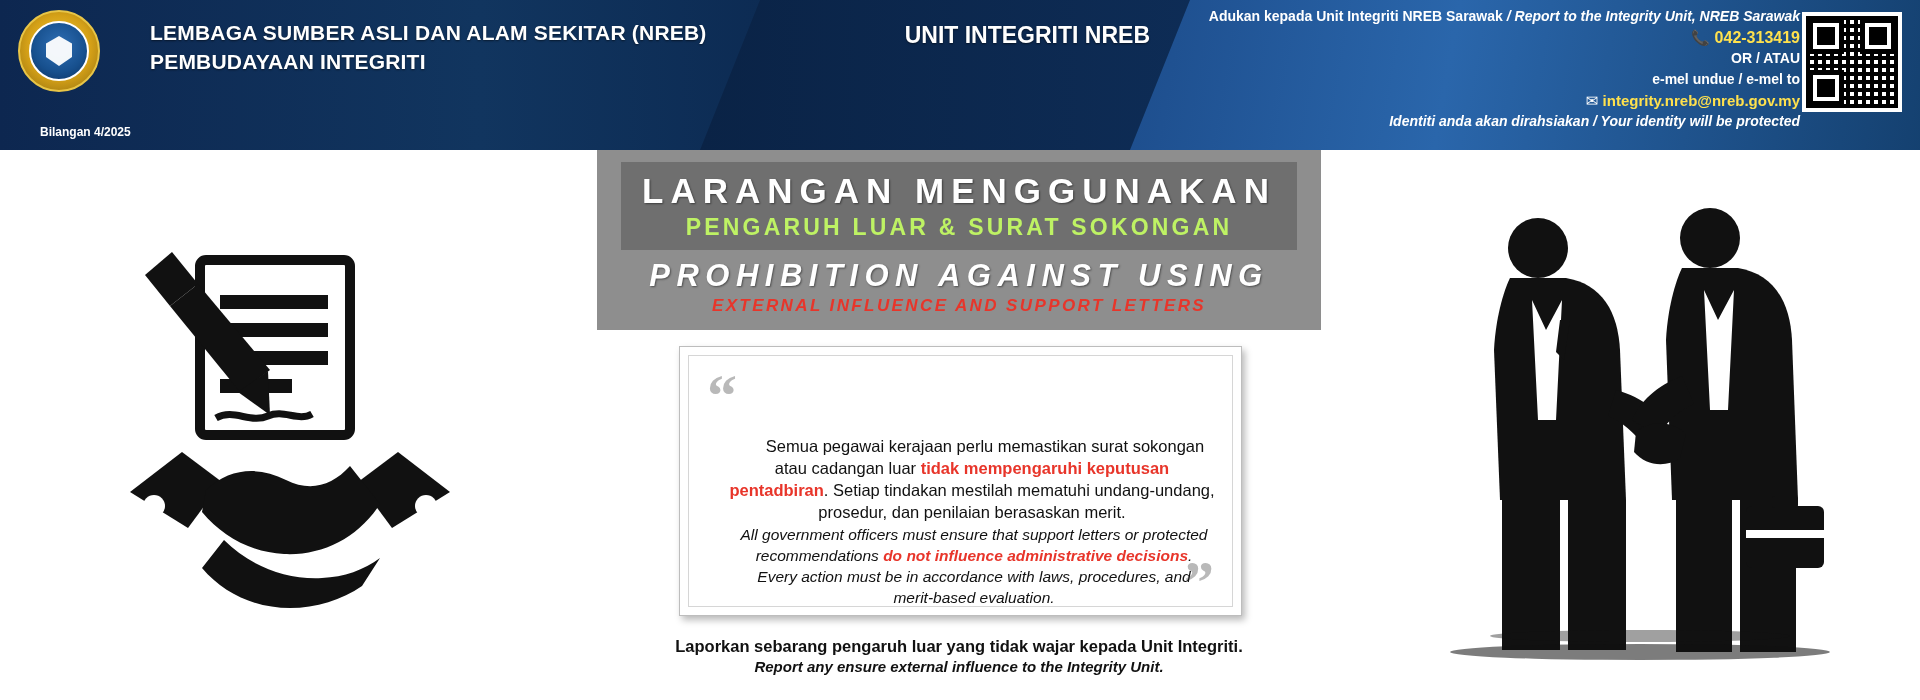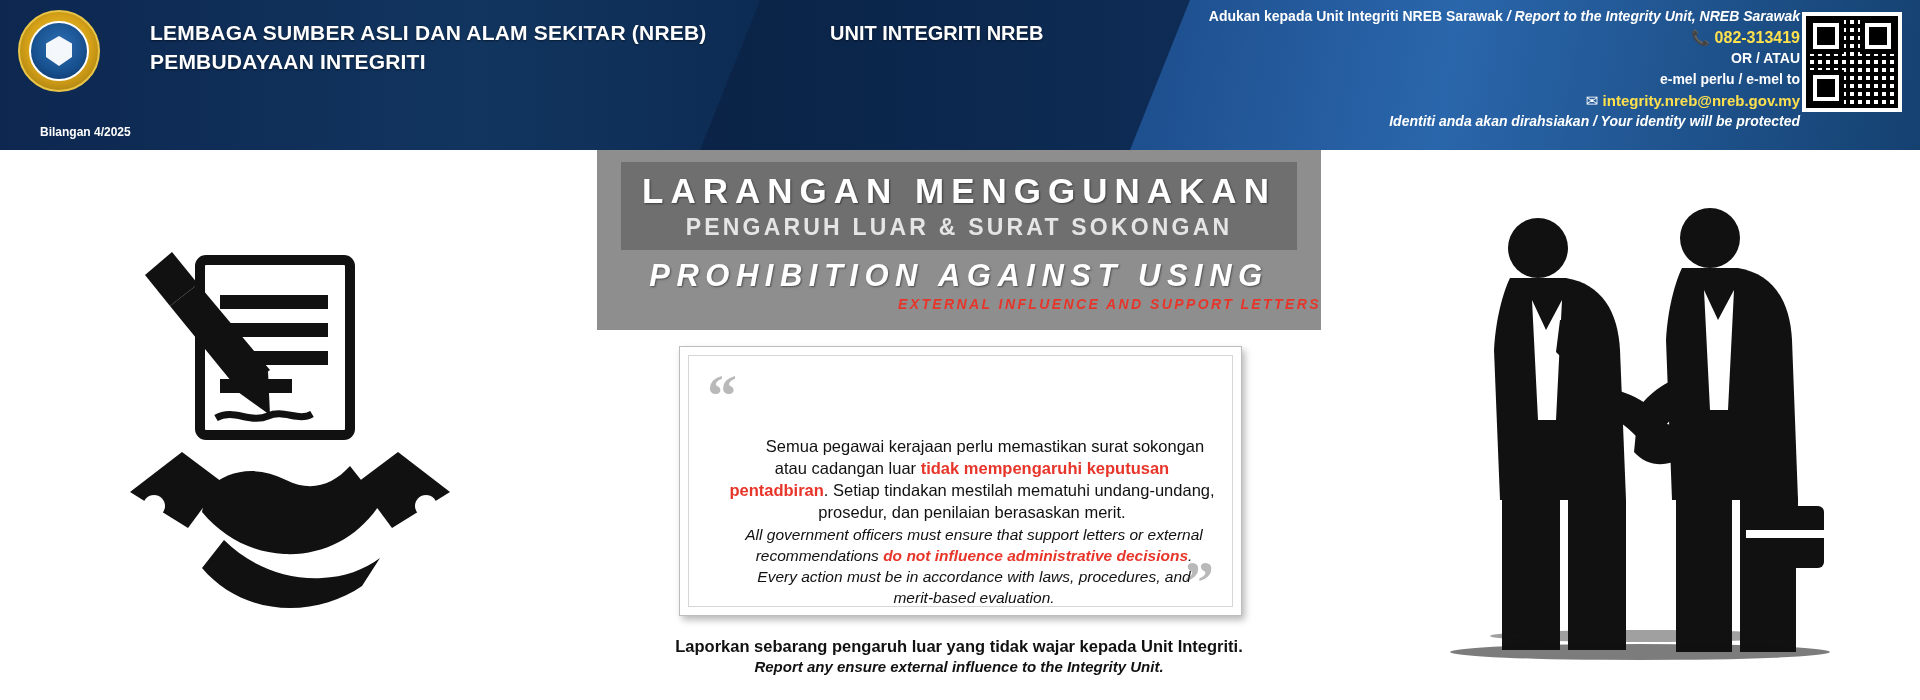--- a/index.html
+++ b/index.html
@@ -90,24 +90,24 @@
     left: 12px; top: 125px;
     color: #ffffff;
     font-size: 12px;
     font-weight: bold;
     padding-left: 28px;
   }
   .unit-title {
     position: absolute;
     left: 830px; top: 22px;
     width: 320px;
-    text-align: left;
-    color: #ffffff;
-    font-weight: bold;
-    font-size: 20px;
+    text-align: right;
+    color: #ffffff;
+    font-weight: bold;
+    font-size: 23px;
     text-shadow: 0 1px 2px rgba(0,0,0,.5);
   }
   .contact {
     position: absolute;
     right: 120px; top: 6px;
     width: 690px;
     text-align: right;
     color: #ffffff;
     font-size: 15px;
     line-height: 21px;
@@ -170,45 +170,45 @@
   }
   .t-line1 {
     color: #ffffff;
     font-weight: bold;
     font-size: 35px;
     letter-spacing: 7px;
     line-height: 42px;
     text-shadow: 1px 1px 2px rgba(0,0,0,.45);
   }
   .t-line2 {
-    color: #e5e5e5;
+    color: #bef264;
     font-weight: bold;
     font-size: 23px;
     letter-spacing: 3.2px;
     line-height: 30px;
   }
   .t-line3 {
     position: absolute;
     left: 0; top: 108px; width: 724px;
     text-align: center;
     color: #ffffff;
     font-style: italic;
     font-weight: bold;
     font-size: 31px;
     letter-spacing: 6.5px;
     text-shadow: 1px 1px 2px rgba(0,0,0,.45);
   }
   .t-line4 {
     position: absolute;
     left: 0; top: 146px; width: 724px;
-    text-align: right;
+    text-align: center;
     color: #e8352a;
     font-style: italic;
     font-weight: bold;
-    font-size: 14px;
+    font-size: 17px;
     letter-spacing: 2.4px;
   }
 
   
   .quote-card {
     position: absolute;
     left: 679px; top: 196px;
     width: 563px; height: 270px;
     background: #ffffff;
     border: 1px solid #bdbdbd;
@@ -310,24 +310,24 @@
   <div class="bilangan">Bilangan 4/2025</div>
 
   <div class="unit-title">UNIT INTEGRITI NREB</div>
 
   <div class="contact">
     <div class="line1">
       <span class="ms">Adukan kepada Unit Integriti NREB Sarawak</span><span> / </span><span>Report to the Integrity Unit, NREB Sarawak</span>
     </div>
     <div>
       <span>📞</span>
-      <span class="phone">082-313419</span>
+      <span class="phone">042-313419</span>
     </div>
     <div class="or">OR / ATAU</div>
-    <div class="email-label">e-mel perlu / e-mel to</div>
+    <div class="email-label">e-mel undue / e-mel to</div>
     <div>
       <span>✉</span>
       <span class="email">integrity.nreb@nreb.gov.my</span>
     </div>
     <div class="identity">Identiti anda akan dirahsiakan / Your identity will be protected</div>
   </div>
 
   <div class="qr">
     <div class="qr-grid">
       <div class="qr-eye tl"></div>
@@ -403,20 +403,20 @@
   </div>
 
   <div class="quote-card">
     <div class="quote-card-inner">
       <span class="q-mark q-open">“</span>
       <span class="q-mark q-close">”</span>
       <p class="q-ms">
         <span class="ind"></span><span>Semua pegawai kerajaan perlu memastikan surat sokongan atau cadangan luar </span><span class="hl">tidak mempengaruhi keputusan pentadbiran</span><span>. Setiap tindakan mestilah mematuhi undang-undang, prosedur, dan penilaian berasaskan merit.</span>
       </p>
       <p class="q-en">
-        <span>All government officers must ensure that support letters or external recommendations </span><span class="hl-en">do not influence administrative decisions</span><span>.  Every action must be in accordance with laws, procedures, and merit-based evaluation.</span>
+        <span>All government officers must ensure that support letters or protected recommendations </span><span class="hl-en">do not influence administrative decisions</span><span>.  Every action must be in accordance with laws, procedures, and merit-based evaluation.</span>
       </p>
     </div>
   </div>
 
   <div class="footer-ms">Laporkan sebarang pengaruh luar yang tidak wajar kepada Unit Integriti.</div>
   <div class="footer-en">Report any ensure external influence to the Integrity Unit.</div>
 </div>
 
 </body></html>

